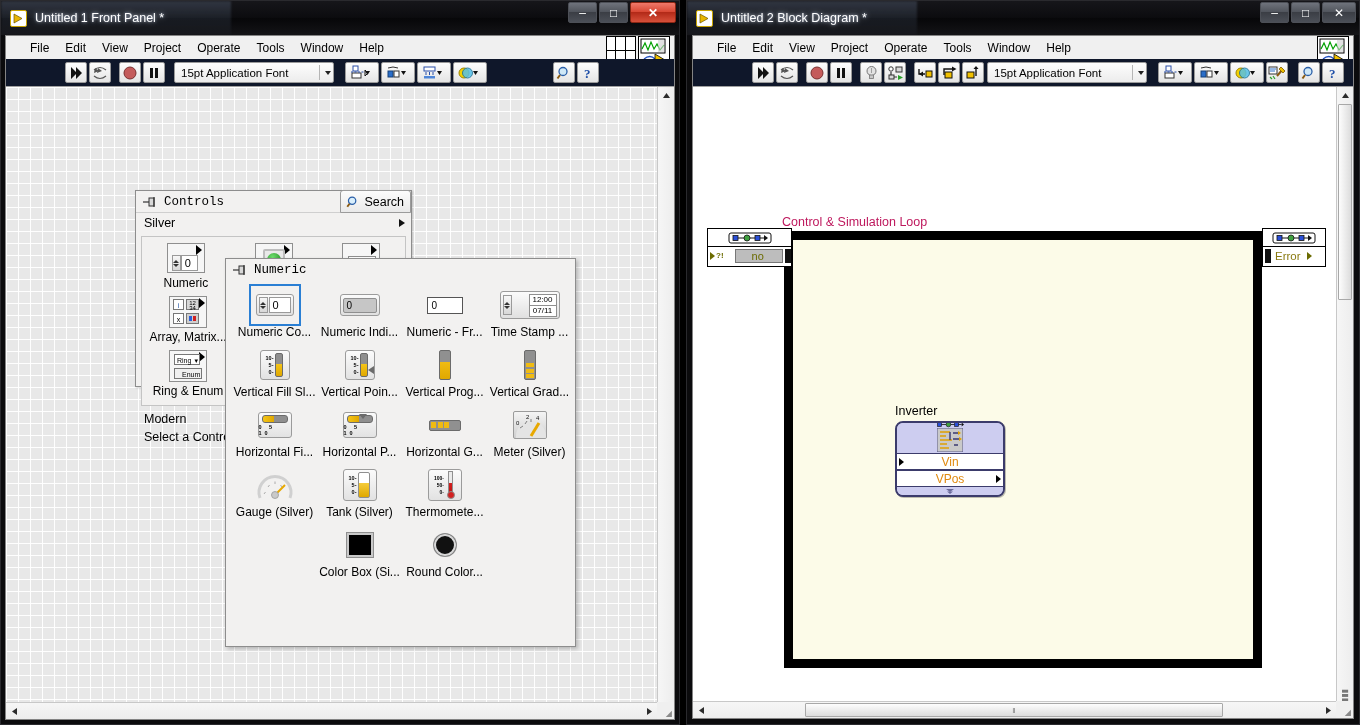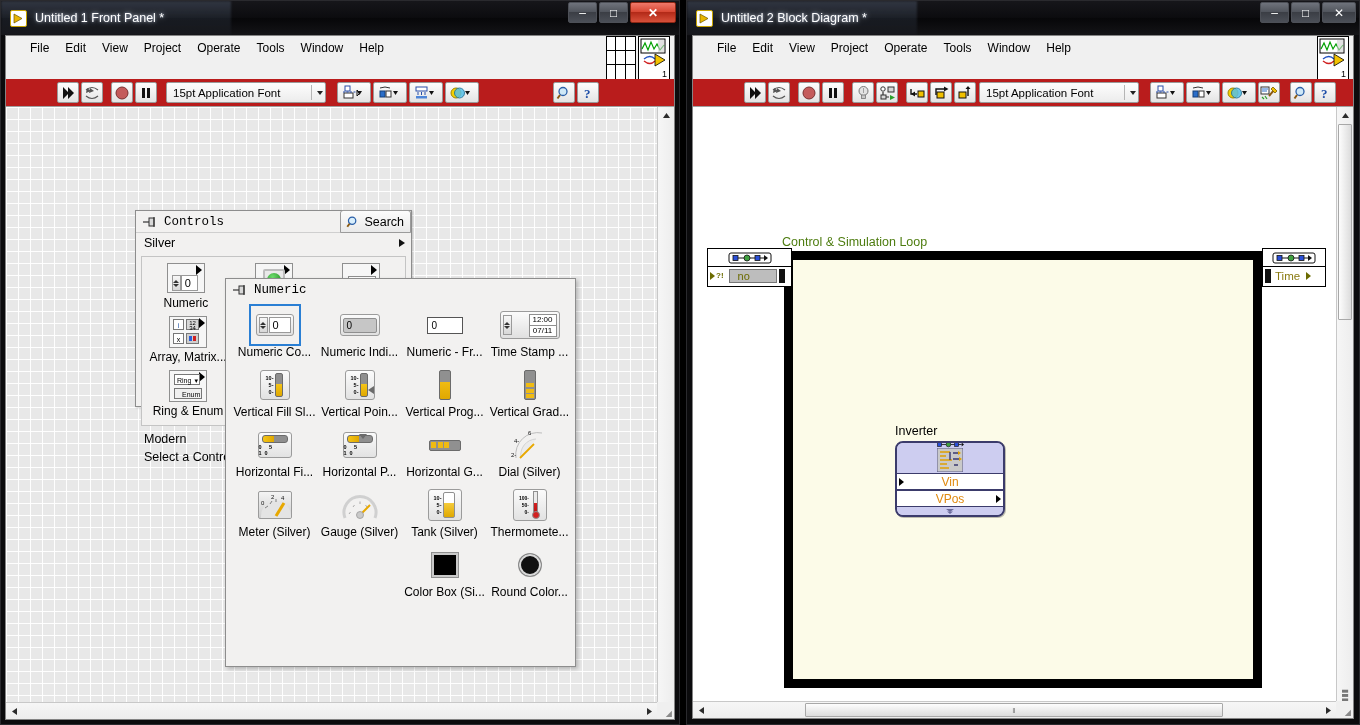--- a/index.html
+++ b/index.html
@@ -83,23 +83,23 @@
     height: 23px; background: #f0f0f0;
     display: flex; align-items: center; padding-left: 16px;
     position: relative;
     flex: 0 0 auto;
   }
   .menu-item {
     font-size: 12px; color: #000; padding: 2px 8px; white-space: nowrap;
   }
 
   .toolbar {
-    height: 27px; background: #b91c1c;
-    display: flex; align-items: center; padding-left: 4px;
-    flex: 0 0 auto; position: relative; margin-top: 20px;
+    height: 27px; background: #0f172a;
+    display: flex; align-items: center; padding-left: 12px;
+    flex: 0 0 auto; position: relative;
   }
   .tb-group { display: flex; align-items: center; margin-left: 8px; }
   .tbtn {
     width: 22px; height: 21px; margin: 0 1px;
     border: 1px solid #9a9a9a; border-radius: 2px;
     background: linear-gradient(to bottom, #fdfdfd, #e4e4e4);
     display: flex; align-items: center; justify-content: center;
   }
   .tbtn.wide { width: 34px; }
   .tbtn svg { display: block; }
@@ -276,21 +276,21 @@
     background:linear-gradient(to bottom,#f4f4f4,#cfcfcf);
     position:relative; overflow:hidden;
   }
   .colorbox-sv {
     width:26px;height:24px;border:2px solid #c9c9c9; outline:1px solid #8f8f8f;
     background:#000;
   }
   .round-led { width:22px;height:22px;border-radius:50%;background:#111;box-shadow: inset 0 0 0 2px #d8d8d8, 0 0 0 1px #8a8a8a; }
 
   
-  .sim-loop-label { position:absolute; font-size:12.5px; color:#4d7c0f; }
+  .sim-loop-label { position:absolute; font-size:12.5px; color:#be185d; }
   .sim-loop {
     position:absolute; border: 9px solid #000; background:#fcfbe8;
   }
   .term-box {
     position:absolute; background:#fff; border:1px solid #000;
   }
   .term-top { height:18px; display:flex;align-items:center;justify-content:center;border-bottom:1px solid #000; }
   .term-row { height:17px; display:flex; align-items:center; }
 
   .subvi {
@@ -698,33 +698,20 @@
                 <div style="width:32px;height:11px;border:1px solid #6b6b6b;border-radius:2px;background:#909090;display:flex;gap:1.5px;padding:1.5px;">
                   <div style="width:5px;background:#f0bb12;"></div>
                   <div style="width:5px;background:#f0bb12;"></div>
                   <div style="width:5px;background:#f0bb12;"></div>
                 </div>
               </div>
               <div class="nc-cap">Horizontal G...</div>
             </div>
 
 
-            <div class="numcell">
-              <div class="nc-ico">
-                <svg width="42" height="34" viewBox="0 0 42 34">
-                  <path d="M7 30 A22 22 0 0 1 33 5" fill="none" stroke="#bdbdbd" stroke-width="1"></path>
-                  <path d="M12 30 A16 16 0 0 1 27 11" fill="#ebebeb" stroke="#ccc" stroke-width=".8"></path>
-                  <text x="2" y="29" font-size="6" fill="#111">2-</text>
-                  <text x="5" y="15" font-size="6" fill="#111">4-</text>
-                  <text x="19" y="7" font-size="6" fill="#111">6</text>
-                  <path d="M11 30 L25 16" stroke="#e8a800" stroke-width="1.8"></path>
-                </svg>
-              </div>
-              <div class="nc-cap">Dial (Silver)</div>
-            </div>
 
             <div class="numcell">
               <div class="nc-ico">
                 <div class="meterbox">
                   <svg width="34" height="28" viewBox="0 0 34 28">
                     <path d="M2 24 A15 15 0 0 1 32 24 L32 28 L2 28 Z" fill="#e4e4e4"></path>
                     <text x="2" y="13" font-size="6" fill="#111">0</text>
                     <text x="12" y="7" font-size="6" fill="#111">2</text>
                     <text x="22" y="8" font-size="6" fill="#111">4</text>
                     <path d="M6 16 l3 -2 M11 12 l2 -3 M17 10 l0 -3" stroke="#555" stroke-width=".7"></path>
@@ -1055,41 +1042,41 @@
               <circle cx="19" cy="6" r="3" fill="#3fa03f" stroke="#111" stroke-width=".8"></circle>
               <path d="M22 6 h5" stroke="#111" stroke-width="1"></path>
               <rect x="27" y="3.5" width="5" height="5" fill="#2a4fd8" stroke="#111" stroke-width=".8"></rect>
               <path d="M32 6 h4" stroke="#111" stroke-width="1"></path>
               <polygon points="36,3 40,6 36,9" fill="#111"></polygon>
             </svg>
           </div>
           <div class="term-row">
             <span style="margin-left:2px;width:0;height:0;border-top:4px solid transparent;border-bottom:4px solid transparent;border-left:5px solid #6b6b00;"></span>
             <span style="font-size:8px;color:#6b6b00;margin-left:1px;font-weight:bold;">?!</span>
-            <span style="margin-left:5px;width:48px;height:14px;background:#bdbdbd;border:1px solid #777;font-size:11px;color:#6b6b00;line-height:13px;padding-left:8px;">no</span>
+            <span style="margin-left:11px;width:48px;height:14px;background:#bdbdbd;border:1px solid #777;font-size:11px;color:#6b6b00;line-height:13px;padding-left:16px;">no</span>
             <span style="margin-left:2px;width:6px;height:14px;background:#111;"></span>
           </div>
         </div>
 
         <div class="term-box" style="left:569px; top:141px; width:64px; height:39px;">
           <div class="term-top">
             <svg width="44" height="12" viewBox="0 0 44 12">
               <rect x="1" y="1" width="42" height="10" rx="2" fill="#fff" stroke="#111" stroke-width="1"></rect>
               <rect x="5" y="3.5" width="5" height="5" fill="#2a4fd8" stroke="#111" stroke-width=".8"></rect>
               <path d="M10 6 h6" stroke="#111" stroke-width="1"></path>
               <circle cx="19" cy="6" r="3" fill="#3fa03f" stroke="#111" stroke-width=".8"></circle>
               <path d="M22 6 h5" stroke="#111" stroke-width="1"></path>
               <rect x="27" y="3.5" width="5" height="5" fill="#2a4fd8" stroke="#111" stroke-width=".8"></rect>
               <path d="M32 6 h4" stroke="#111" stroke-width="1"></path>
               <polygon points="36,3 40,6 36,9" fill="#111"></polygon>
             </svg>
           </div>
           <div class="term-row">
             <span style="margin-left:2px;width:6px;height:14px;background:#111;"></span>
-            <span style="margin-left:4px;font-size:11.5px;color:#8a7a10;">Time</span>
+            <span style="margin-left:4px;font-size:11.5px;color:#8a7a10;">Error</span>
             <span style="margin-left:6px;width:0;height:0;border-top:4px solid transparent;border-bottom:4px solid transparent;border-left:5px solid #6b6b00;"></span>
           </div>
         </div>
 
         <div class="vsb">
           <div class="sb-arrow" style="left:0;top:0;width:17px;height:16px;">
             <svg width="9" height="7" viewBox="0 0 9 7">
                 <polygon points="4.5,1 8,6 1,6" fill="#2b2b2b"></polygon>
               </svg>
           </div>

